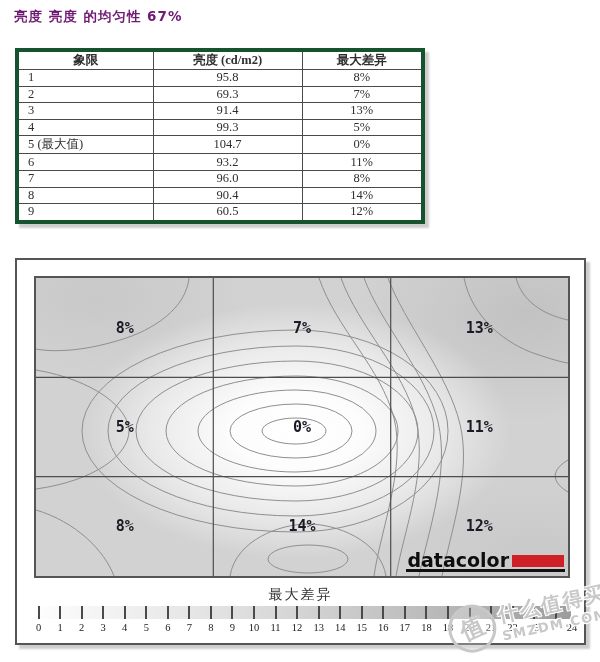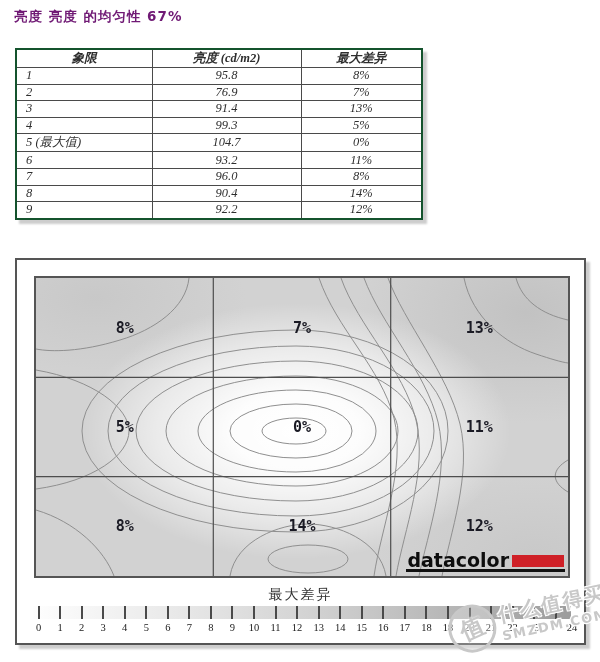--- a/index.html
+++ b/index.html
@@ -7,21 +7,21 @@
         font-family:"DejaVu Sans","Liberation Sans",sans-serif;}
 
   
   .report-title{position:absolute;left:14px;top:8px;font-size:13.5px;font-weight:600;
         color:#701a75;letter-spacing:1px;}
 
   
   .lum-table{position:absolute;left:15px;top:48px;border-collapse:collapse;
         box-shadow:4px 4px 2px #cdcdcd;background:#fff;table-layout:fixed;}
   .lum-table, .lum-table td, .lum-table th{border:1px solid #4a4a4a;}
-  .lum-table{border:2px solid #14532d;font-style:italic;}
+  .lum-table{border:4px solid #14532d;}
   .lum-table th,.lum-table td{font-family:"Liberation Serif","DejaVu Serif",serif;
         font-size:12.5px;color:#2e2e2e;height:15.6px;padding:0 6px;white-space:nowrap;overflow:hidden;}
   .lum-table th{font-weight:600;text-align:center;}
   .col-quadrant{width:136px;} .col-lum{width:149px;} .col-diff{width:121px;}
   .lum-table td.c0{text-align:left;padding-left:9px;}
   .lum-table td.c1,.lum-table td.c2{text-align:center;}
 
   
   .panel{position:absolute;left:15px;top:258px;width:571px;height:387px;background:#ffffff;
         border:2px solid #555555;box-shadow:4px 4px 2px #cdcdcd;box-sizing:border-box;}
@@ -86,21 +86,21 @@
       </tr>
     </thead>
     <tbody id="table-body">
         <tr>
           <td class="c0">1</td>
           <td class="c1">95.8</td>
           <td class="c2">8%</td>
         </tr>
         <tr>
           <td class="c0">2</td>
-          <td class="c1">76.9</td>
+          <td class="c1">69.3</td>
           <td class="c2">7%</td>
         </tr>
         <tr>
           <td class="c0">3</td>
           <td class="c1">91.4</td>
           <td class="c2">13%</td>
         </tr>
         <tr>
           <td class="c0">4</td>
           <td class="c1">99.3</td>
@@ -121,21 +121,21 @@
           <td class="c1">96.0</td>
           <td class="c2">8%</td>
         </tr>
         <tr>
           <td class="c0">8</td>
           <td class="c1">90.4</td>
           <td class="c2">14%</td>
         </tr>
         <tr>
           <td class="c0">9</td>
-          <td class="c1">92.2</td>
+          <td class="c1">60.5</td>
           <td class="c2">12%</td>
         </tr>
       </tbody>
   </table>
 
   <div class="panel">
 
     <div class="plot">
 
       <svg width="532" height="298" viewBox="0 0 532 298">

